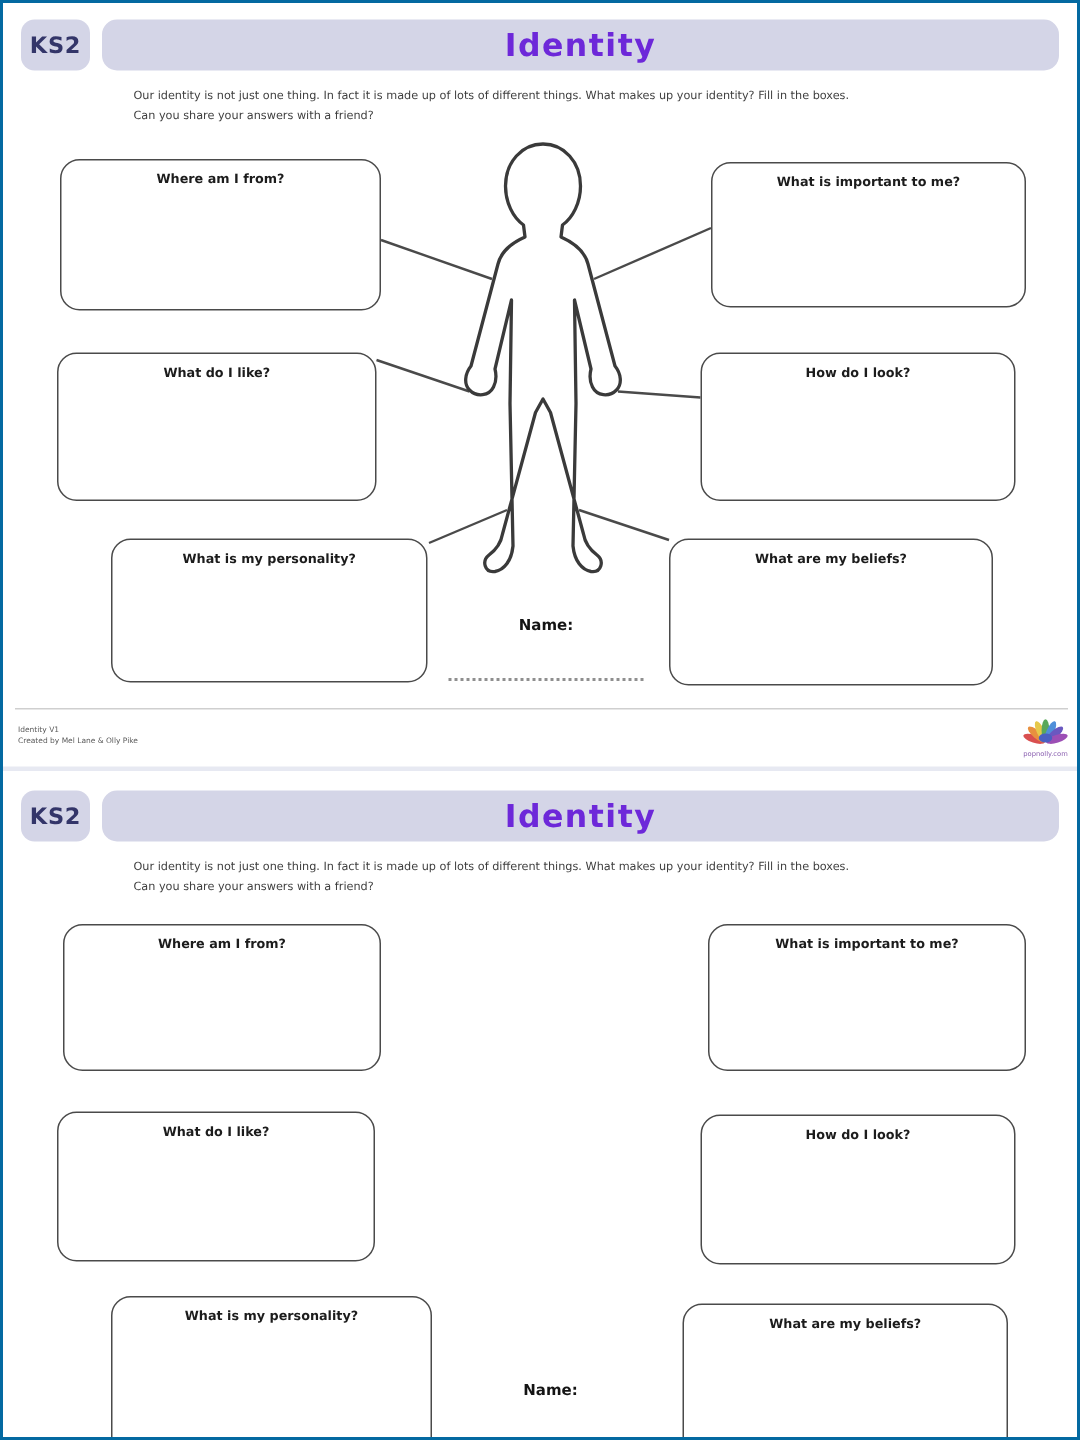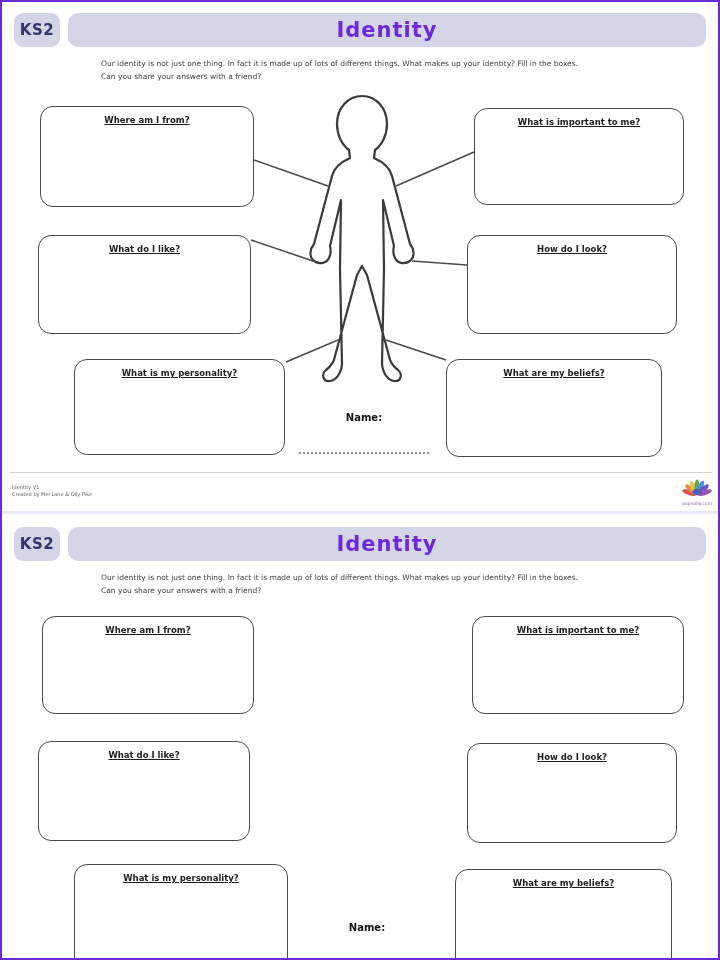--- a/index.html
+++ b/index.html
@@ -4,21 +4,21 @@
 <style>
   html,body{margin:0;padding:0;}
   body{
     width:720px;height:960px;
     background:#ffffff;
     font-family:"DejaVu Sans","Liberation Sans",sans-serif;
     position:relative;overflow:hidden;
   }
   .sheet{
     position:absolute;left:0;top:0;width:720px;height:960px;
-    background:#ffffff;border:2px solid #6d28d9;box-sizing:border-box;
+    background:#ffffff;border:2px solid #0369a1;box-sizing:border-box;
     overflow:hidden;
   }
   .page{position:absolute;left:0;width:716px;background:#fff;}
   .page1{top:0;height:512px;}
   .page2{top:514px;height:444px;}
   .pagegap{position:absolute;left:0;top:509px;width:716px;height:3px;background:#e7e9f2;}
 
   .badge{
     position:absolute;left:12px;top:11px;width:46px;height:34px;
     background:#d4d5e7;border-radius:9px;
@@ -27,33 +27,33 @@
   }
   .titlebar{
     position:absolute;left:66px;top:11px;width:638px;height:34px;
     background:#d4d5e7;border-radius:10px;
     display:flex;align-items:center;justify-content:center;
   }
   .titlebar span{
     color:#6d28d9;font-weight:bold;font-size:21px;letter-spacing:1px;
   }
   .intro{
-    position:absolute;left:99px;top:56px;width:540px;margin:0;
+    position:absolute;left:87px;top:56px;width:540px;margin:0;
     font-size:7.5px;line-height:12.5px;color:#3f3f3f;
   }
   .overlay{position:absolute;left:0;top:0;z-index:1;}
   .figuresvg{position:absolute;left:290px;top:92px;z-index:2;}
   .box{
     position:absolute;background:#ffffff;
     border:1.6px solid #4a4a4a;border-radius:13px;
     box-sizing:border-box;z-index:3;
   }
   .boxlabel{
     display:block;text-align:center;padding-top:8px;
-    font-size:8.5px;font-weight:bold;color:#1c1c1c;text-decoration:underline;
+    font-size:8.5px;font-weight:bold;color:#1c1c1c;
   }
   
   .p1-b1{left:38px;top:104px;width:214px;height:101px;}
   .p1-b2{left:36px;top:233px;width:213px;height:99px;}
   .p1-b3{left:72px;top:357px;width:211px;height:96px;}
   .p1-b4{left:472px;top:106px;width:210px;height:97px;}
   .p1-b5{left:465px;top:233px;width:210px;height:99px;}
   .p1-b6{left:444px;top:357px;width:216px;height:98px;}
   
   .p2-b1{left:40px;top:100px;width:212px;height:98px;}

